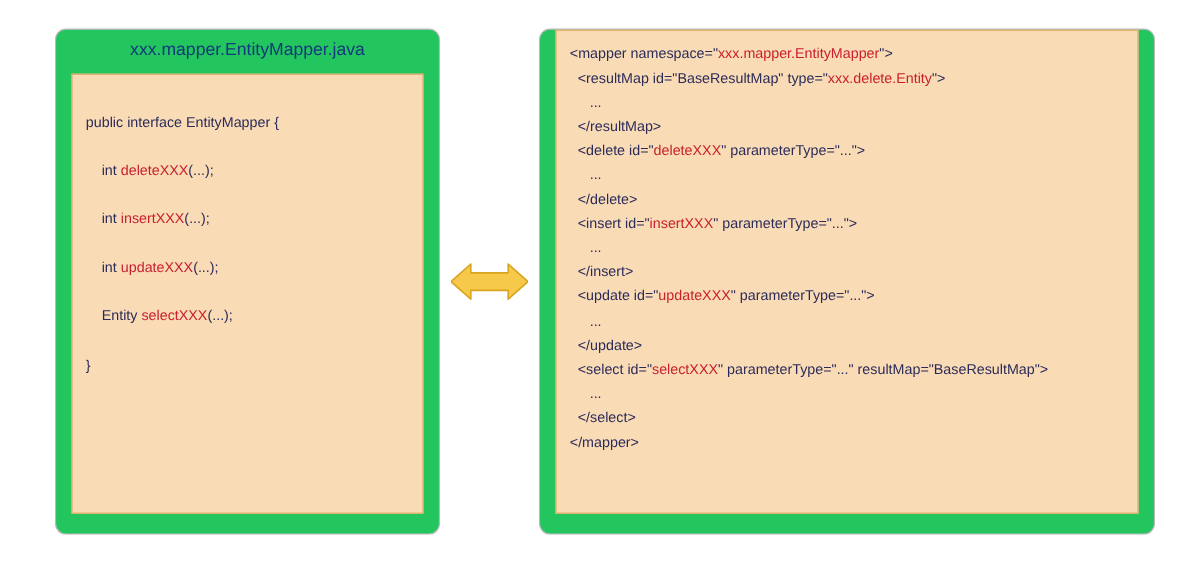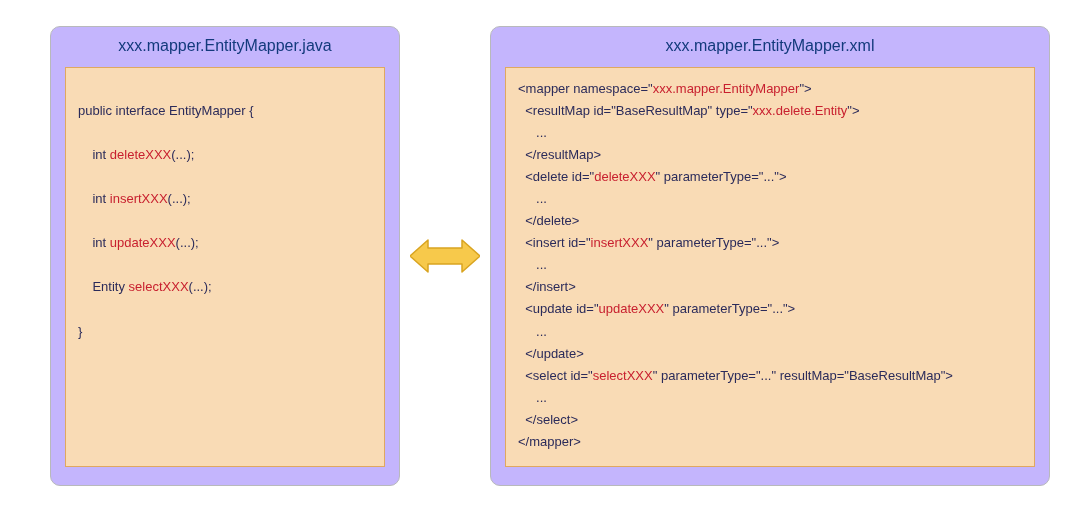--- a/index.html
+++ b/index.html
@@ -12,21 +12,21 @@
     font-size: 14px;
   }
   .container {
     display: flex;
     align-items: center;
     justify-content: space-between;
     padding: 20px 30px 20px 50px;
     height: 100%;
   }
   .panel {
-    background: #c4b5fd;
+    background: #22c55e;
     border: 1px solid #b8b9bb;
     border-radius: 10px;
     display: flex;
     flex-direction: column;
     align-items: stretch;
     padding-bottom: 18px;
   }
   .panel.left {
     width: 350px;
     height: 460px;
@@ -87,21 +87,20 @@
 </div>
   </div>
 
   <div class="arrow-wrap">
     <svg class="arrow" width="70" height="40" viewBox="0 0 70 40">
       <polygon points="0,20 18,4 18,12 52,12 52,4 70,20 52,36 52,28 18,28 18,36" fill="#f7c94b" stroke="#d9a420" stroke-width="1.5" stroke-linejoin="round"></polygon>
     </svg>
   </div>
 
   <div class="panel right">
-    <div class="panel-title">xxx.mapper.EntityMapper.xml</div>
     <div class="code-box"><span class="blk">&lt;mapper namespace="</span><span class="red">xxx.mapper.EntityMapper</span><span class="blk">"&gt;</span>
 <span class="blk">  &lt;resultMap id="BaseResultMap" type="</span><span class="red">xxx.delete.Entity</span><span class="blk">"&gt;</span>
 <span class="blk">     ...</span>
 <span class="blk">  &lt;/resultMap&gt;</span>
 <span class="blk">  &lt;delete id="</span><span class="red">deleteXXX</span><span class="blk">" parameterType="..."&gt;</span>
 <span class="blk">     ...</span>
 <span class="blk">  &lt;/delete&gt;</span>
 <span class="blk">  &lt;insert id="</span><span class="red">insertXXX</span><span class="blk">" parameterType="..."&gt;</span>
 <span class="blk">     ...</span>
 <span class="blk">  &lt;/insert&gt;</span>

